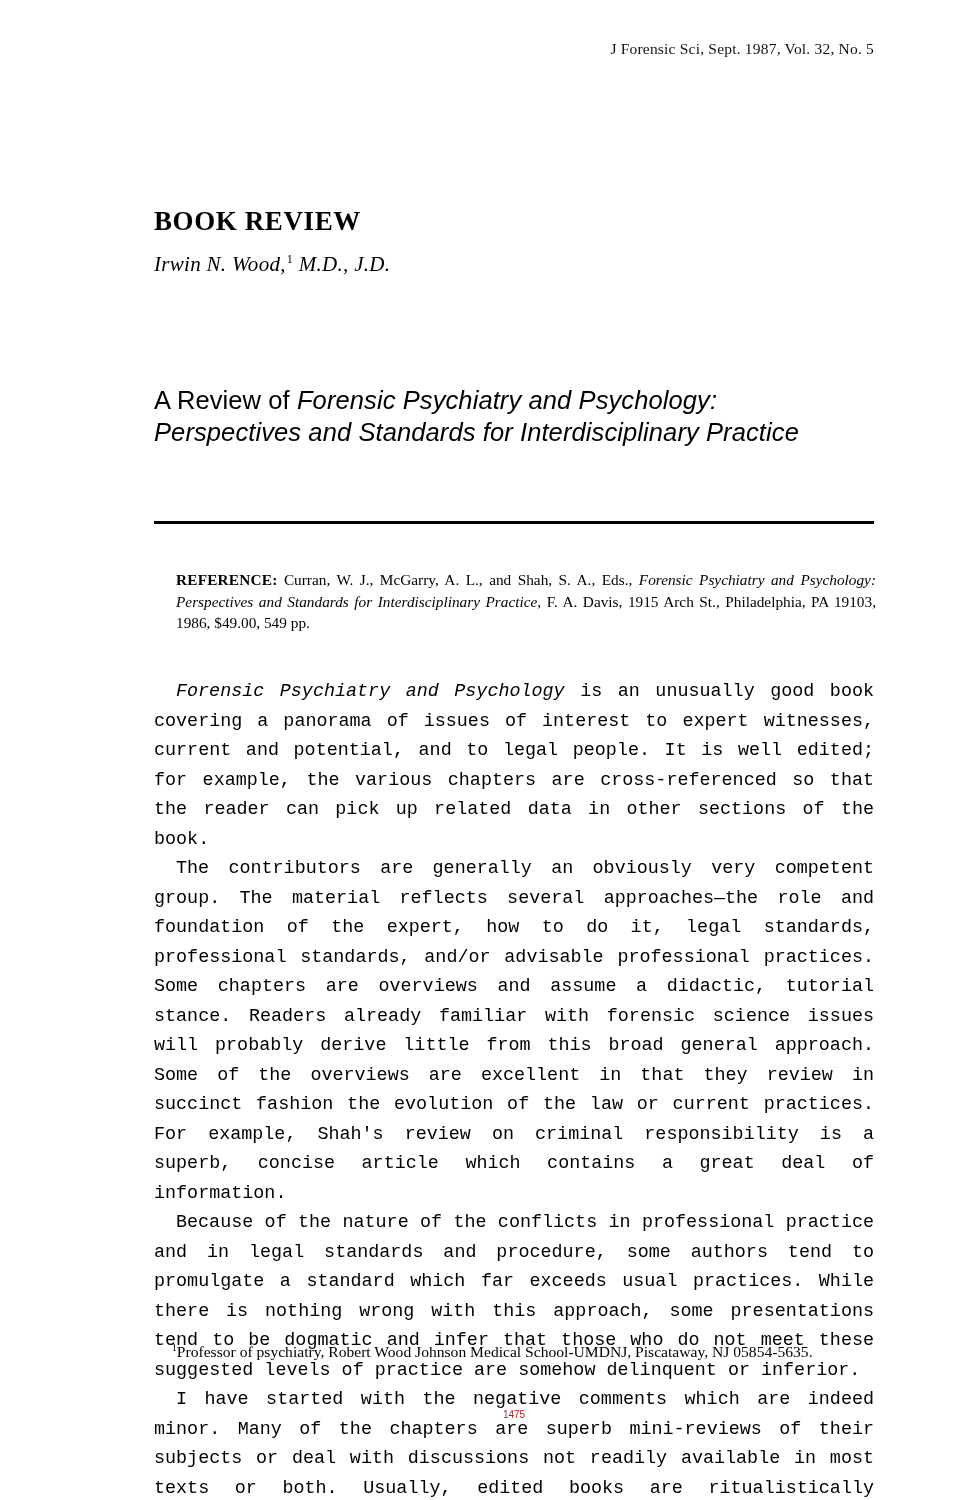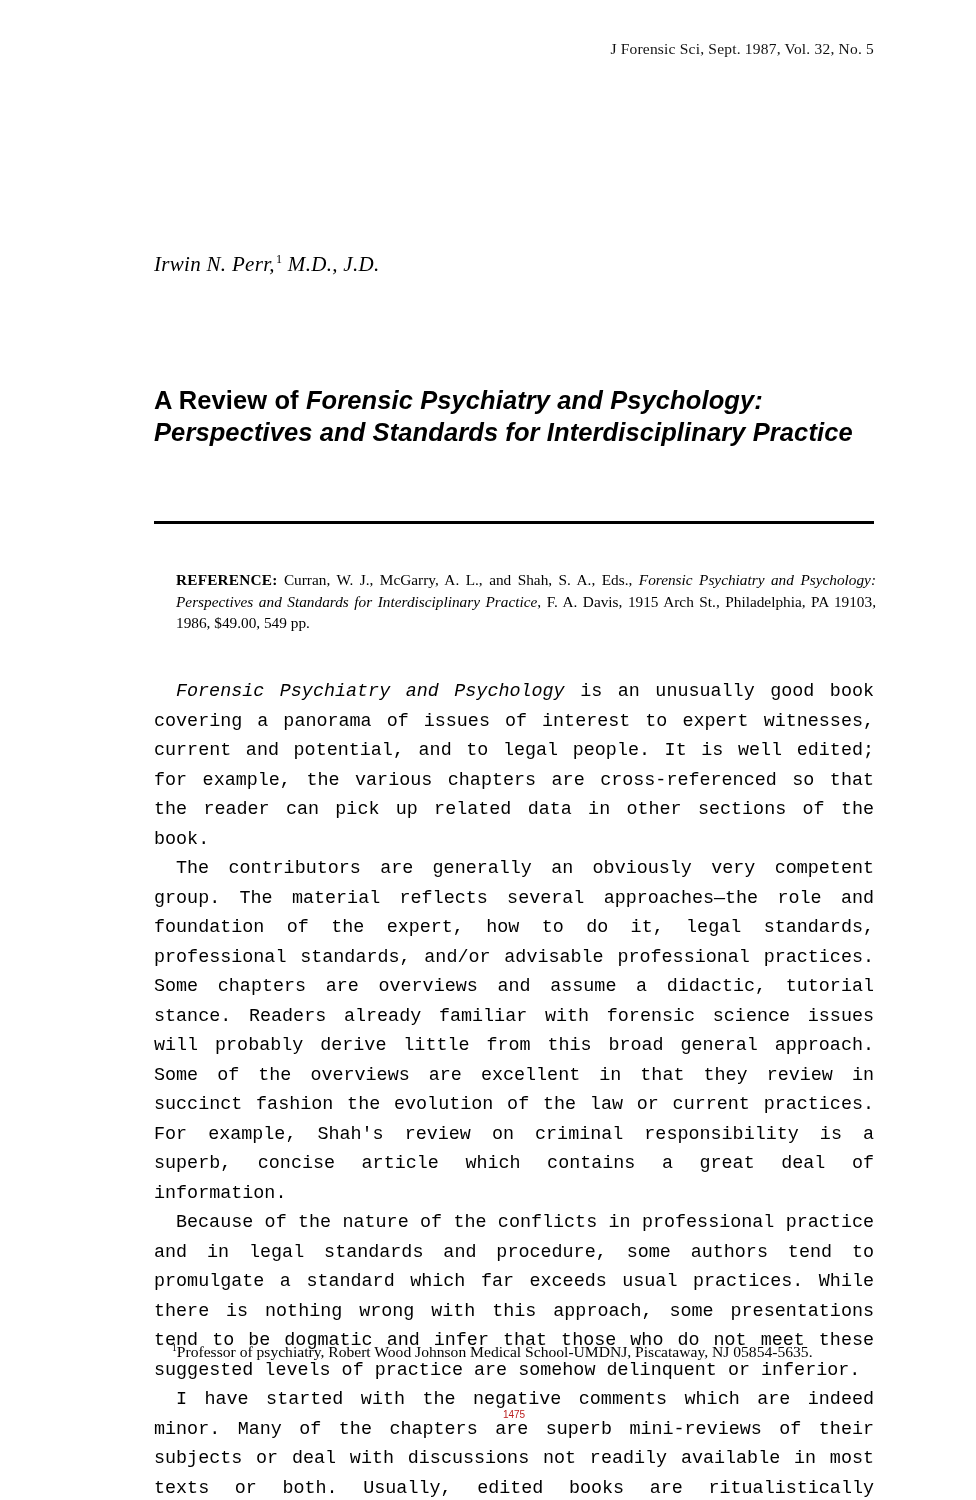--- a/index.html
+++ b/index.html
@@ -68,21 +68,21 @@
 
   
   .article-title {
     position: absolute;
     top: 363px;
     left: 128px;
     width: 700px;
     font-family: "Liberation Sans", "DejaVu Sans", sans-serif;
     font-size: 25.5px;
     line-height: 32px;
-    font-weight: bold;
+    font-weight: normal;
     letter-spacing: 0.1px;
     color: #000;
   }
   .article-title .bookname {
     font-style: italic;
   }
 
   
   .rule {
     position: absolute;
@@ -163,23 +163,24 @@
     color: #b91c1c;
   }
 </style>
 </head>
 <body>
 
 <div class="page">
 
   <div class="running-head">J Forensic Sci, Sept. 1987, Vol. 32, No. 5</div>
 
+  <h1 class="section-heading">BOOK REVIEW</h1>
 
   <div class="byline">
-    <span>Irwin N. Perr,</span><sup>1</sup>
+    <span>Irwin N. Wood,</span><sup>1</sup>
     <span>M.D., J.D.</span>
   </div>
 
   <h2 class="article-title">
     <span>A Review of </span><span class="bookname">Forensic Psychiatry and Psychology: Perspectives and Standards for Interdisciplinary Practice</span>
   </h2>
 
   <div class="rule"></div>
 
   <div class="reference-block">

